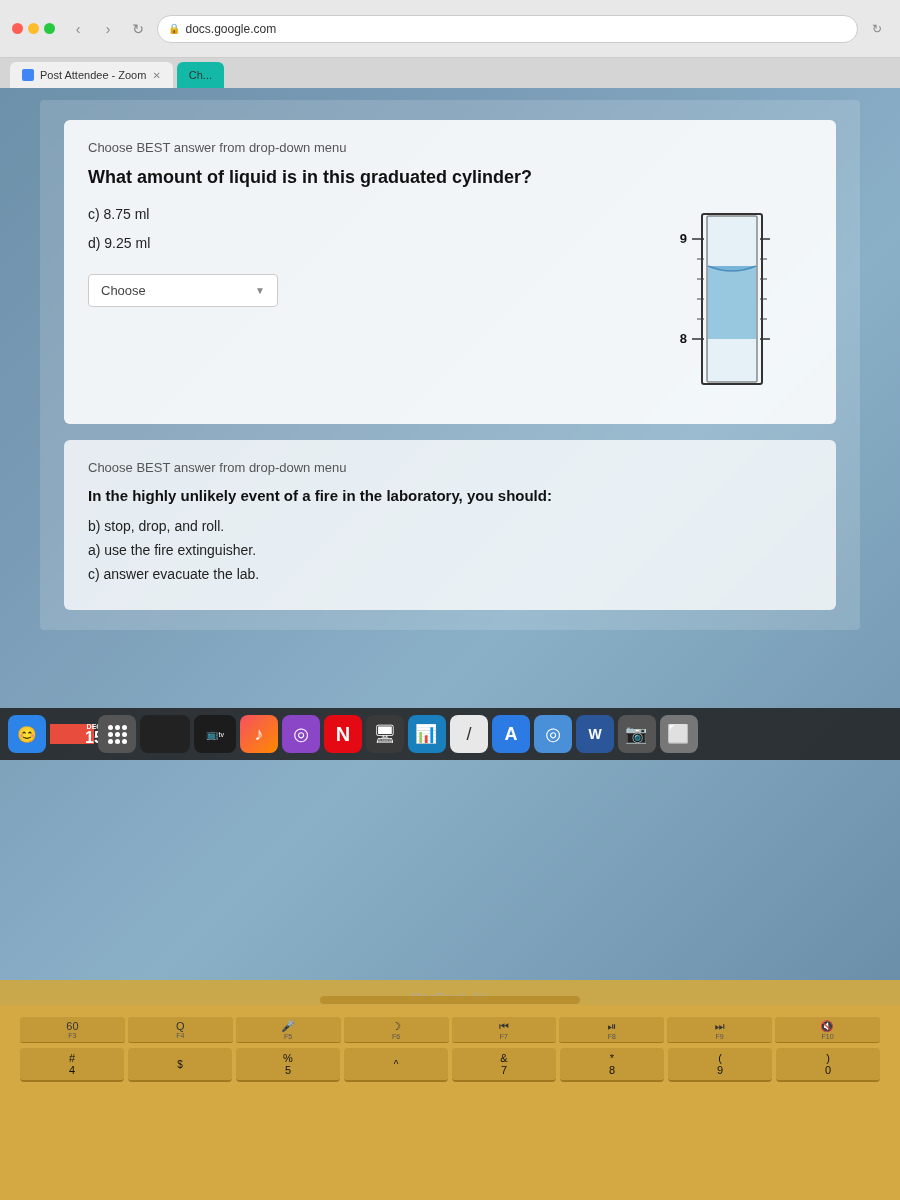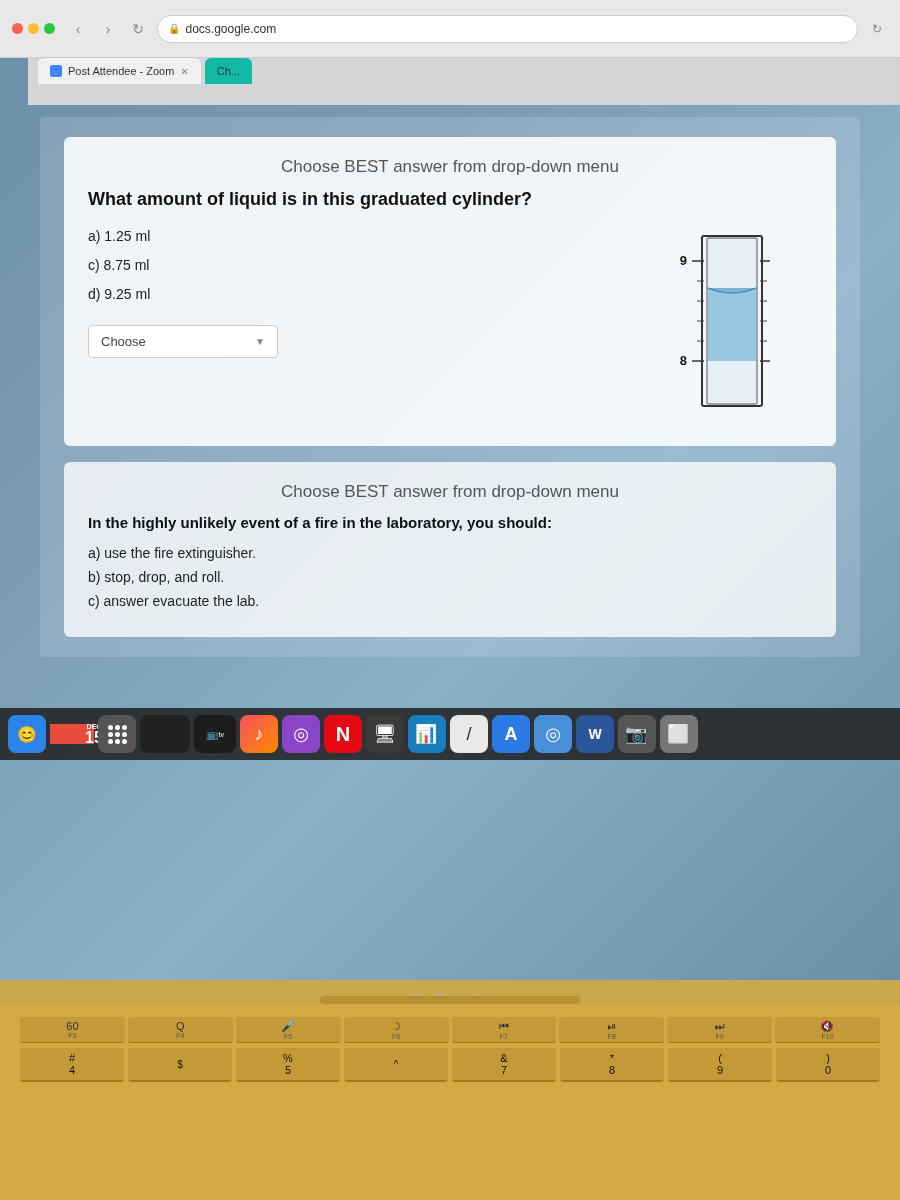--- a/index.html
+++ b/index.html
@@ -76,27 +76,26 @@
       gap: 5px;
     }
 
     .lock-icon {
       font-size: 10px;
       color: #555;
     }
 
     .tab-bar {
       background: #d5d5d5;
-      height: 47px;
-      display: flex;
-      align-items: flex-start;
+      height: 30px;
+      display: flex;
+      align-items: flex-end;
       padding: 0 10px;
       gap: 4px;
       font-size: 11px;
-      margin-left: 28px;
     }
 
     .tab-item {
       background: #f0f0f0;
       border-radius: 6px 6px 0 0;
       padding: 4px 12px;
       font-size: 11px;
       color: #333;
       display: flex;
       align-items: center;
@@ -141,24 +140,23 @@
     }
 
     .question-card {
       background: rgba(255,255,255,0.88);
       border-radius: 6px;
       padding: 20px 24px;
       margin-bottom: 16px;
     }
 
     .instruction-text {
-      font-size: 17px;
+      font-size: 13px;
       color: #555;
       margin-bottom: 12px;
-      text-align: center;
     }
 
     .question-title {
       font-size: 18px;
       font-weight: 600;
       color: #111;
       margin-bottom: 16px;
     }
 
     .question-body {
@@ -399,21 +397,20 @@
   </div>
 
   <div class="doc-content">
 
     <div class="question-card">
       <div class="instruction-text">Choose BEST answer from drop-down menu</div>
       <div class="question-title">What amount of liquid is in this graduated cylinder?</div>
 
       <div class="question-body">
         <div class="answer-choices">
-          <div class="answer-choice">a)  1.25 ml</div>
           <div class="answer-choice">c)  8.75 ml</div>
           <div class="answer-choice">d) 9.25 ml</div>
 
           <div class="dropdown-area">
             <div class="dropdown-btn">
               <span>Choose</span>
               <span class="dropdown-arrow">▼</span>
             </div>
           </div>
         </div>
@@ -447,22 +444,22 @@
 
             <path d="M36,62 Q60,72 84,62" fill="rgba(100,170,210,0.6)" stroke="rgba(60,130,180,0.8)" stroke-width="1.5"></path>
           </svg>
         </div>
       </div>
     </div>
 
     <div class="question-card2">
       <div class="instruction-text">Choose BEST answer from drop-down menu</div>
       <div class="fire-question-title">In the highly unlikely event of a fire in the laboratory, you should:</div>
+      <div class="fire-choice">b)  stop, drop, and roll.</div>
       <div class="fire-choice">a)  use the fire extinguisher.</div>
-      <div class="fire-choice">b)  stop, drop, and roll.</div>
       <div class="fire-choice">c)  answer evacuate the lab.</div>
     </div>
   </div>
 
   <div class="dock-bar">
 
     <div class="dock-item" style="background:#2d84e8; font-size:16px;">😊</div>
 
     <div class="dock-date">
       <div class="month">DEC</div>

